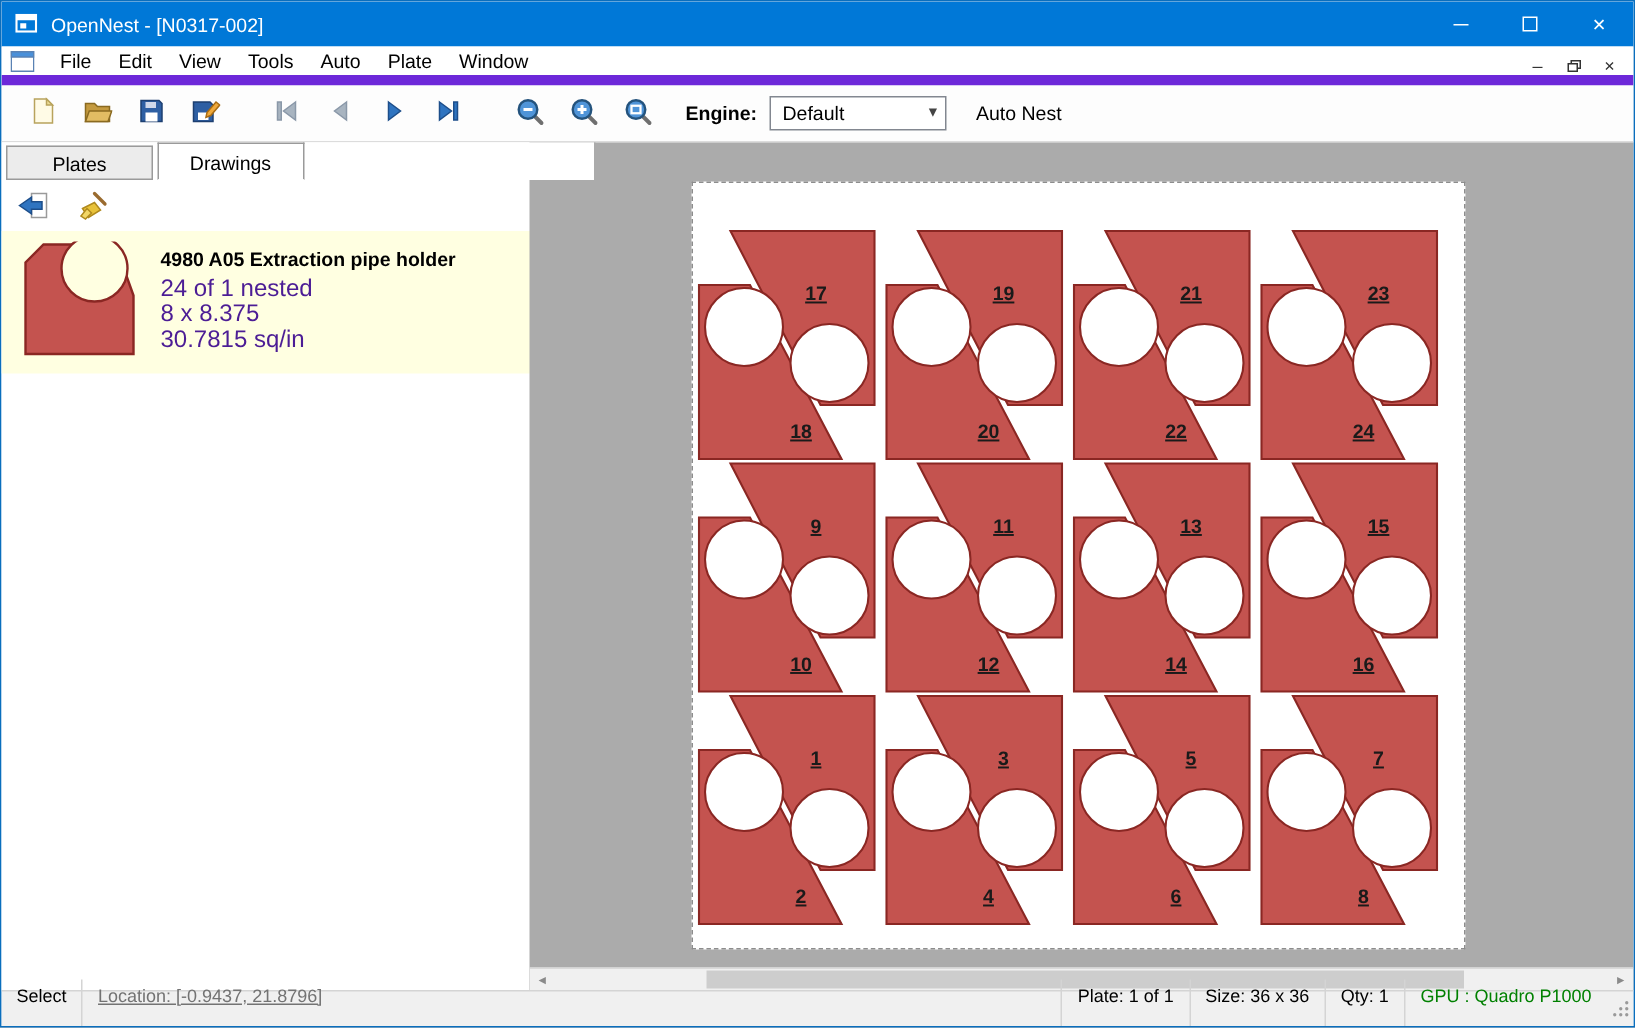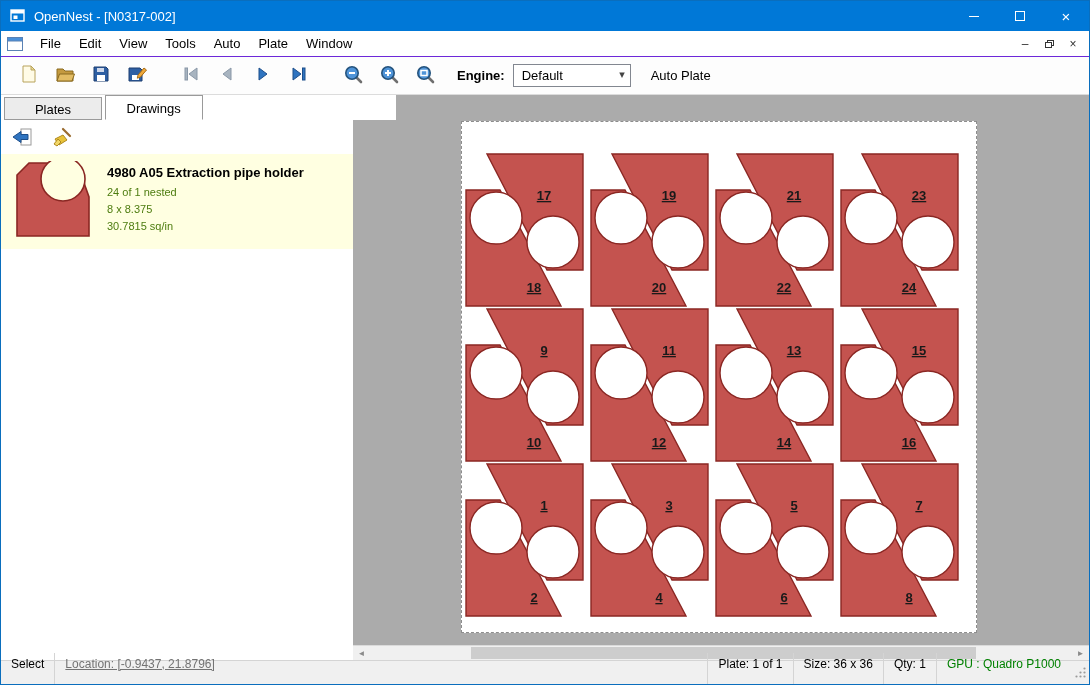--- a/index.html
+++ b/index.html
@@ -13,21 +13,21 @@
   .titlebar .app-icon { margin:0 8px 0 9px; display:flex; }
   .titlebar .title { font-size:13px; }
   .caption-buttons { position:absolute; right:0; top:0; height:30px; display:flex; }
   .cap-btn { width:46px; height:30px; display:flex; align-items:center; justify-content:center; color:#fff; }
   .cap-btn .min-line { width:10px; height:1px; background:#fff; display:block; }
   .cap-btn .max-box { width:10px; height:10px; border:1px solid #fff; display:block; }
   .cap-btn.close { font-size:15px; }
 
   
   .menubar { position:absolute; left:0; top:30px; right:0; height:26px; background:#fff;
-             display:flex; align-items:center; border-bottom:1px solid #6d28d9; }
+             display:flex; align-items:center; border-bottom:7px solid #6d28d9; }
   .menubar .mdi-doc { margin:0 8px 0 6px; display:flex; }
   .menu-item { padding:0 9px; height:26px; line-height:26px; font-size:13px; }
   .mdi-controls { position:absolute; right:6px; top:0; height:26px; display:flex; align-items:center; gap:4px; }
   .mdi-btn { width:20px; height:20px; display:flex; align-items:center; justify-content:center; color:#333; font-size:12px; }
   .mdi-btn .restore-box { position:relative; width:9px; height:8px; }
   .mdi-btn .restore-box i { position:absolute; border:1px solid #333; width:7px; height:6px; display:block; }
   .mdi-btn .restore-box i.b1 { left:2px; top:0; }
   .mdi-btn .restore-box i.b2 { left:0; top:2px; background:#fff; }
 
   
@@ -50,21 +50,21 @@
          height:23px; line-height:23px; border:1px solid #9a9a9a; background:#ececec;
          vertical-align:bottom; margin-right:-1px; }
   .tab.active { background:#fff; border-bottom:1px solid #fff; height:25px; line-height:25px; position:relative; }
   .sidebar-body { position:absolute; left:0; right:0; top:24px; bottom:0; border-top:1px solid #9a9a9a; background:#fff; }
   .panel-toolbar { height:34px; display:flex; align-items:center; padding-left:6px; gap:10px; }
   .pt-btn { width:30px; height:28px; display:flex; align-items:center; justify-content:center; border-radius:2px; }
   .drawing-item { display:flex; padding:7px 10px 7px 12px; background:#ffffe1; min-height:90px; cursor:default; }
   .thumb { margin-right:14px; flex:0 0 auto; }
   .di-text { padding-top:4px; }
   .di-title { font-size:13px; font-weight:bold; margin-bottom:4px; }
-  .di-sub { font-size:11px; color:#4d7c0f; line-height:17px; }
+  .di-sub { font-size:16px; color:#4c1d95; line-height:17px; }
 
   
   .canvas { position:absolute; left:352px; top:94px; right:0; bottom:24px; background:#ababab; overflow:hidden; }
   .plate { position:absolute; left:108px; top:26px; width:516px; height:512px; background:#fff;
            border:1px dashed #8d8d8d; }
   .plate svg { display:block; }
   .hscroll { position:absolute; left:0; right:0; bottom:0; height:15px; background:#f0f0f0; border-top:1px solid #dadada; }
   .hs-arrow { position:absolute; top:0; width:17px; height:14px; color:#8a8a8a; font-size:8px;
               display:flex; align-items:center; justify-content:center; }
   .hs-arrow.left { left:0; } .hs-arrow.right { right:0; }
@@ -234,21 +234,21 @@
             <rect x="6" y="6.5" width="6" height="5" fill="none" stroke="#fff" stroke-width="1.5"></rect>
           </svg>
         </span>
       </div>
     </div>
     <span class="engine-label">Engine:</span>
     <div class="combo">
       <span>Default</span>
       <span class="arrow">▾</span>
     </div>
-    <span class="autonest">Auto Plate</span>
+    <span class="autonest">Auto Nest</span>
   </div>
 
   <div class="sidebar">
     <div class="tabstrip">
       <span class="tab">Plates</span>
       <span class="tab active">Drawings</span>
     </div>
     <div class="sidebar-body">
       <div class="panel-toolbar">
         <span class="pt-btn">

